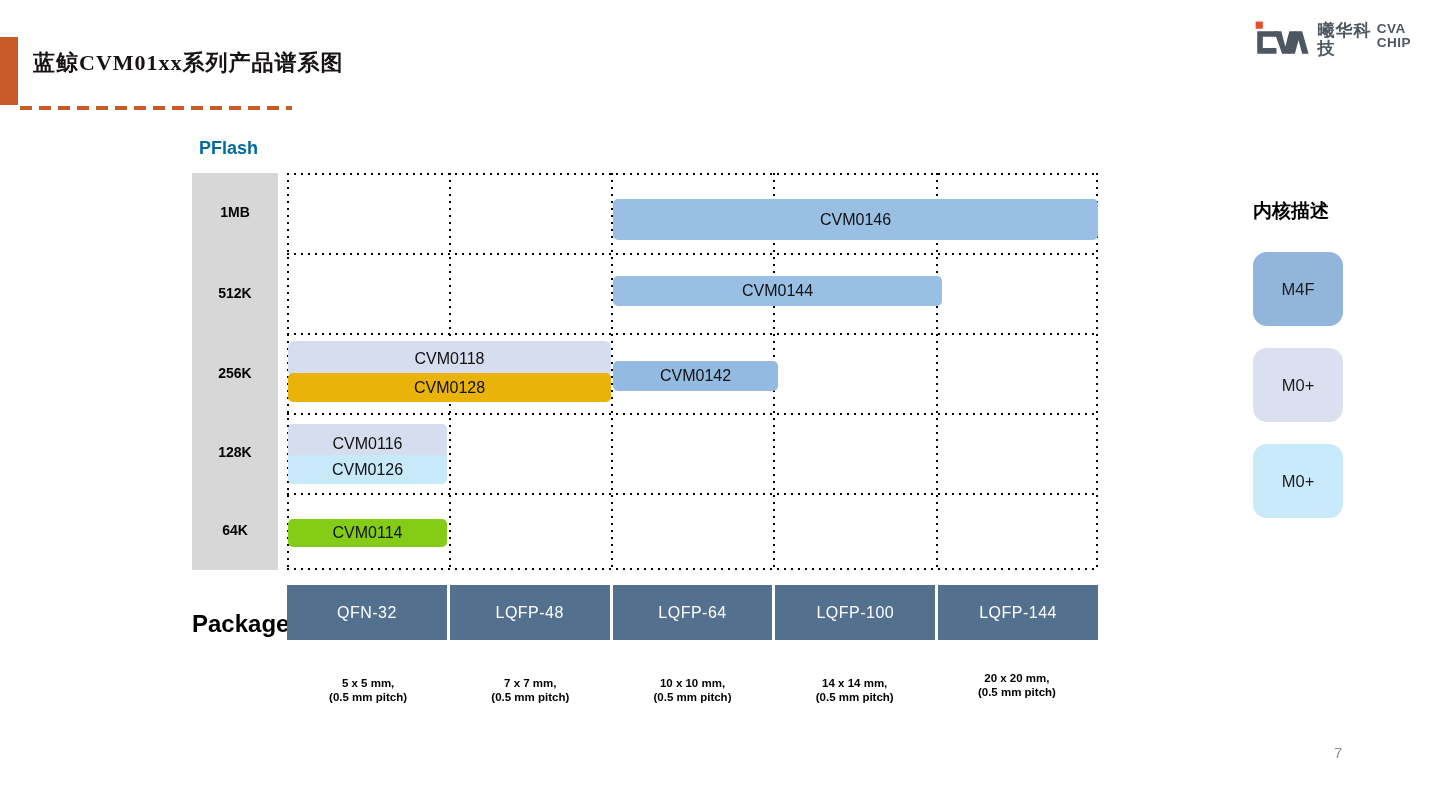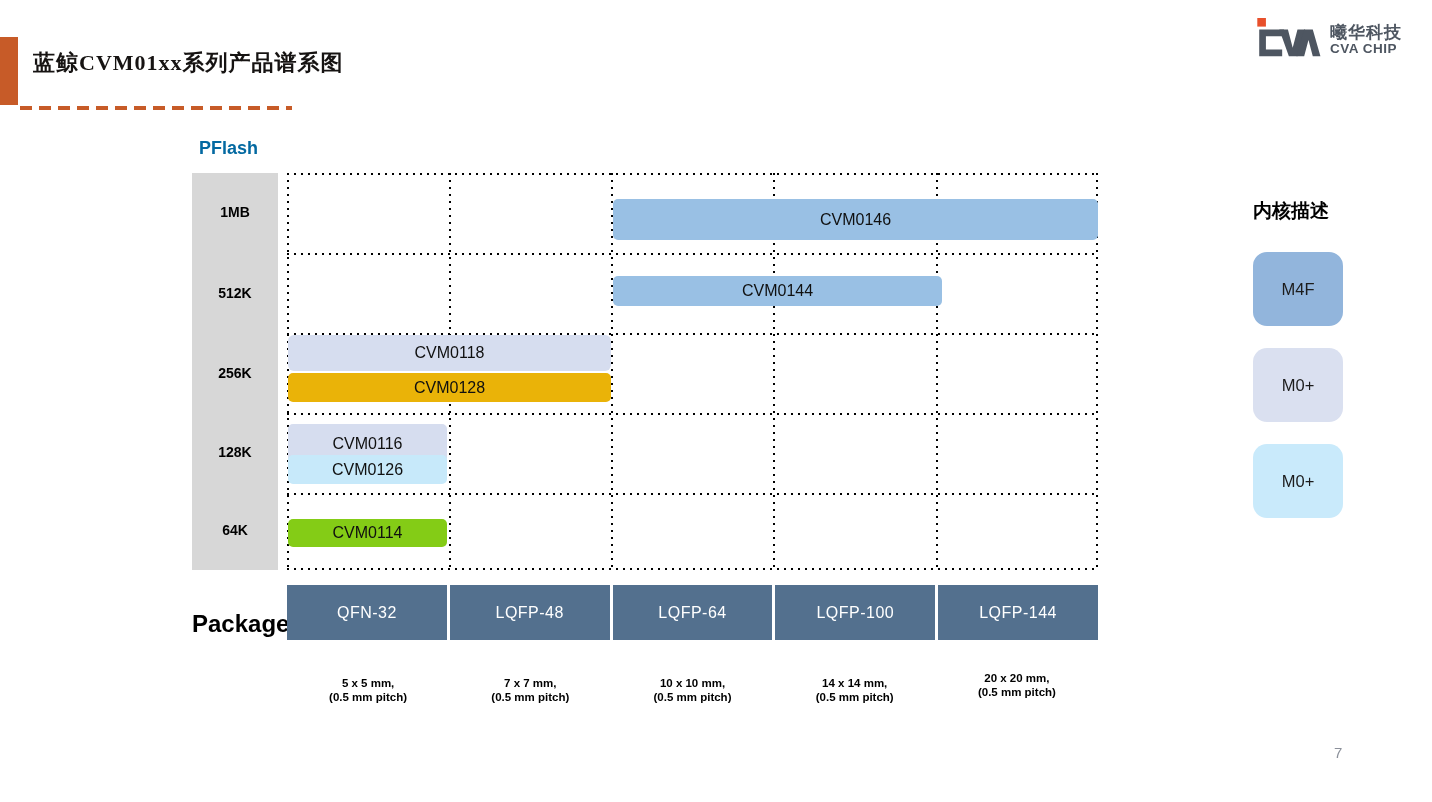--- a/index.html
+++ b/index.html
@@ -13,21 +13,21 @@
   .slide-title{
     position:absolute;left:33px;top:48px;font-family:"Liberation Serif","DejaVu Serif",serif;
     font-size:22px;font-weight:700;color:#161312;letter-spacing:1px;white-space:nowrap;
   }
   .title-dashes{
     position:absolute;left:20px;top:106px;width:272px;height:4px;
     background:repeating-linear-gradient(90deg,#C75B28 0 12px,transparent 12px 19px);
   }
   .logo-wrap{position:absolute;left:1250px;top:18px;display:flex;align-items:center;gap:8px;}
   .logo-mark{width:72px;height:44px;}
-  .logo-text{display:flex;flex-direction:column;line-height:1.05;color:#4E5661;}
+  .logo-text{display:flex;flex-direction:row;line-height:1.05;color:#4E5661;}
   .logo-cn{font-size:17px;font-weight:700;letter-spacing:1px;}
   .logo-en{font-size:13.5px;font-weight:700;letter-spacing:0.5px;}
   
   .pflash-title{position:absolute;left:199px;top:138px;font-size:18px;font-weight:700;color:#0369a1;}
   .package-title{position:absolute;left:192px;top:610px;font-size:24px;font-weight:700;color:#000;}
   .flash-band{position:absolute;left:192px;top:173px;width:86px;height:397px;background:#D7D7D7;}
   .flash-label{position:absolute;left:192px;width:86px;text-align:center;font-size:14px;font-weight:700;color:#000;}
   
   .chart{position:absolute;left:287px;top:173px;width:811px;height:397px;}
   .vline{position:absolute;top:0;width:2px;height:100%;
@@ -93,22 +93,23 @@
   <div class="vline" style="left:809px"></div>
   <div class="hline" style="top:0"></div>
   <div class="hline" style="top:80px"></div>
   <div class="hline" style="top:160px"></div>
   <div class="hline" style="top:240px"></div>
   <div class="hline" style="top:320px"></div>
   <div class="hline" style="top:395px"></div>
 
   <div class="bar" style="left: 326px; top: 26px; width: 485px; height: 41px; background: rgb(153, 192, 228);">CVM0146</div>
   <div class="bar" style="left: 326px; top: 103px; width: 329px; height: 30px; background: rgb(153, 192, 228);">CVM0144</div>
-  <div class="bar" style="left: 1px; top: 162px; width: 323px; height: 36px; background: rgb(214, 221, 239); border-radius: 6px;">CVM0118</div>
+  <div class="bar" style="left: 1px; top: 168px; width: 323px; height: 36px; background: rgb(214, 221, 239); border-radius: 6px;">CVM0118</div>
   <div class="bar" style="left: 1px; top: 200px; width: 323px; height: 29px; background: #eab308;">CVM0128</div>
+  <div class="bar" style="left: 326px; top: 188px; width: 165px; height: 30px; background: rgb(147, 187, 226);">CVM0142</div>
   <div class="bar" style="left: 1px; top: 251px; width: 159px; height: 39px; background: rgb(214, 221, 239);">CVM0116</div>
   <div class="bar" style="left: 1px; top: 282px; width: 159px; height: 29px; background: rgb(199, 233, 250);">CVM0126</div>
   <div class="bar" style="left: 1px; top: 346px; width: 159px; height: 28px; background: #84cc16;">CVM0114</div>
 </div>
 
 <div class="package-title">Package</div>
 <div class="pkg-row">
   <div class="pkg-box">QFN-32</div>
   <div class="pkg-box">LQFP-48</div>
   <div class="pkg-box">LQFP-64</div>

